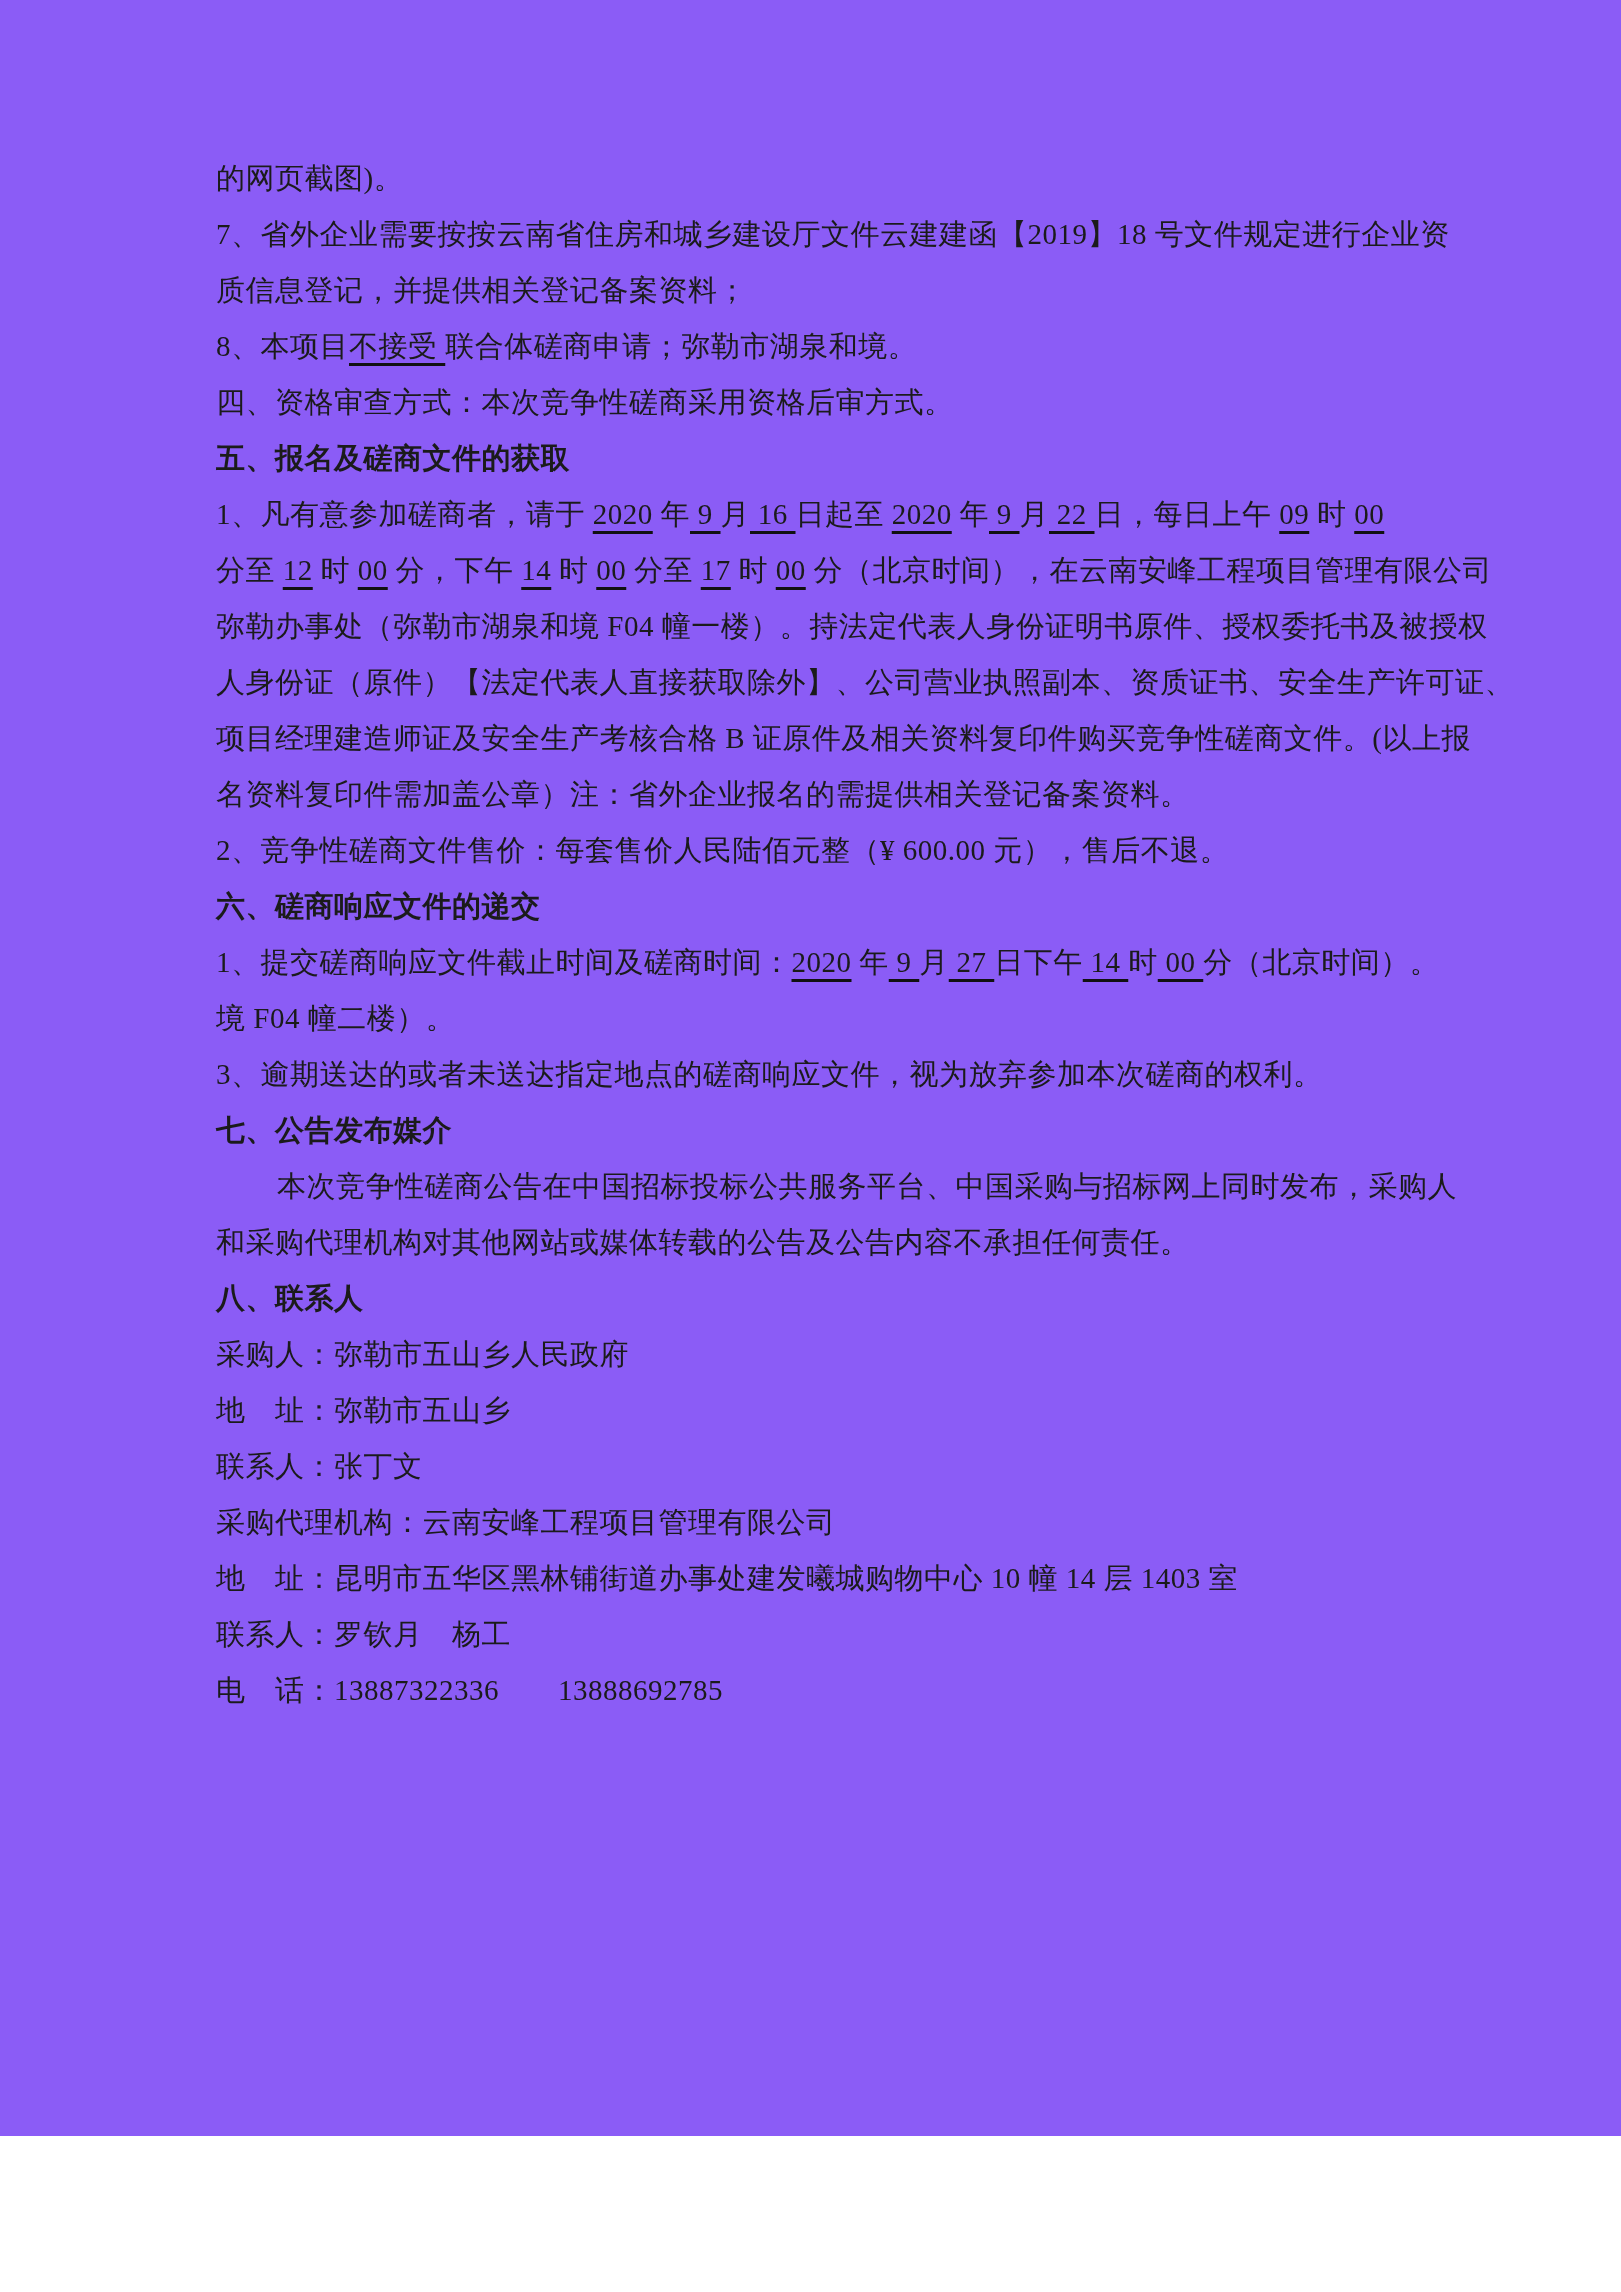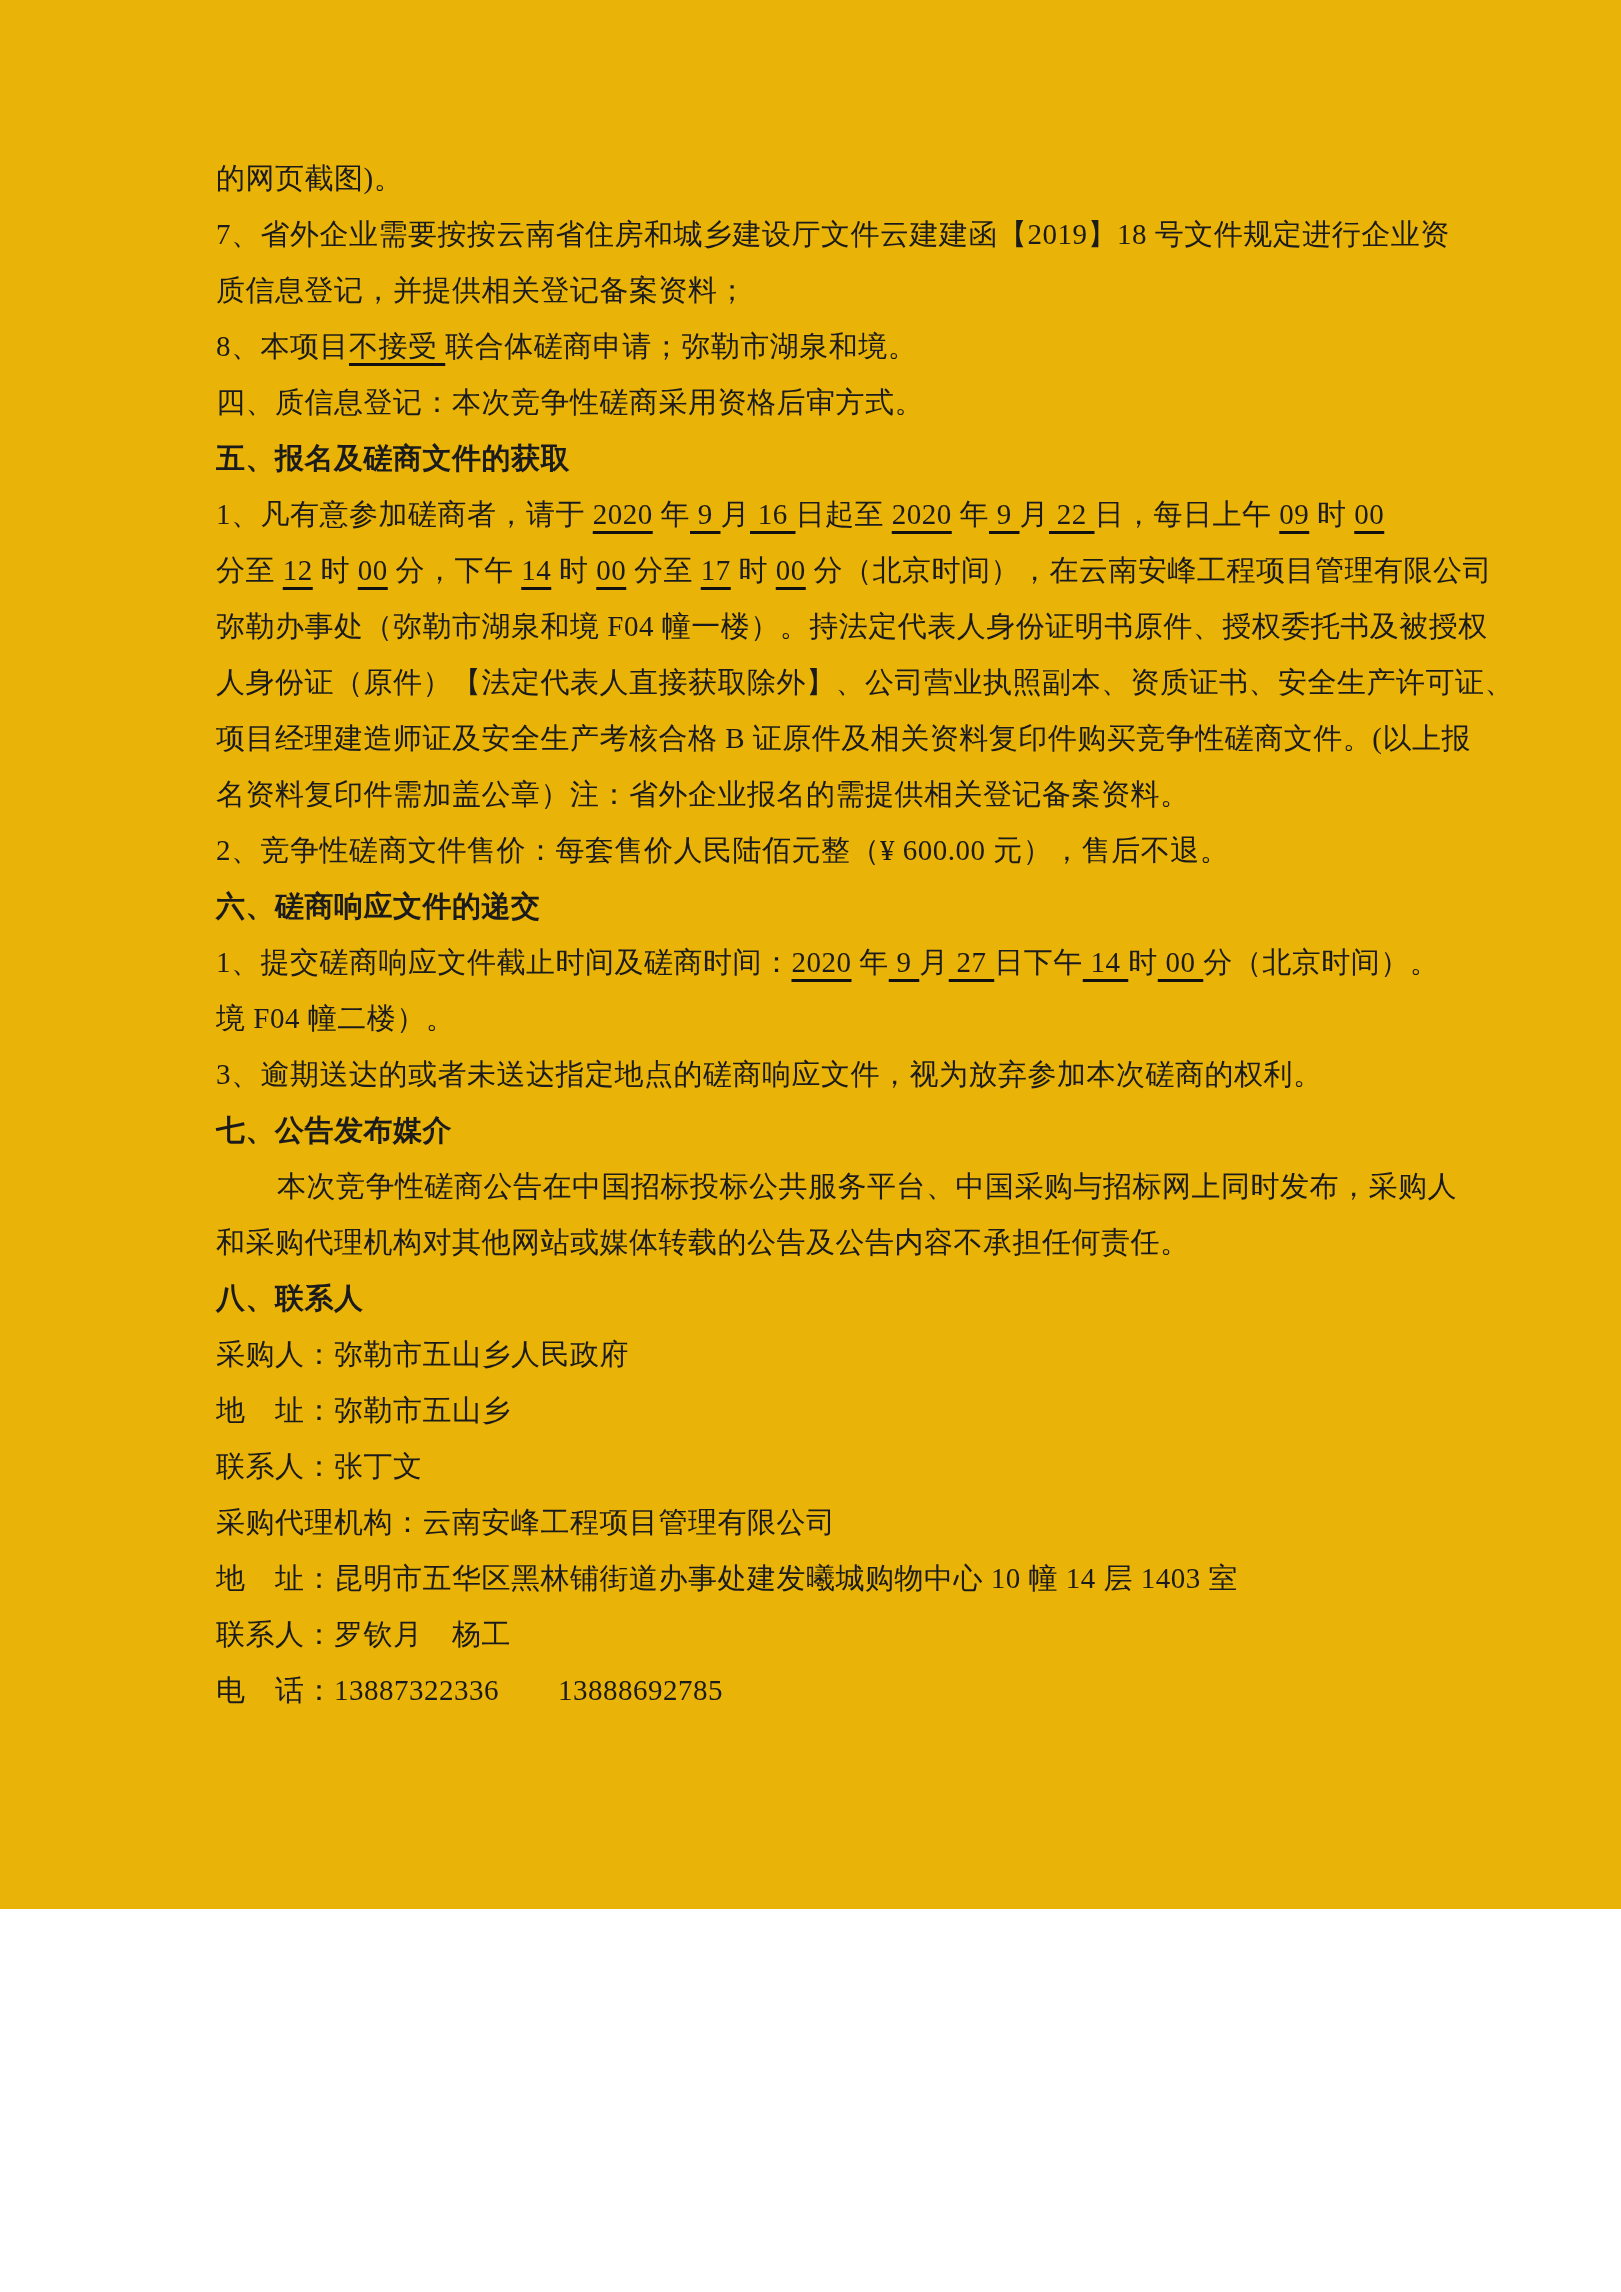--- a/index.html
+++ b/index.html
@@ -3,22 +3,22 @@
 <meta charset="utf-8">
 <style>
   html, body {
     margin: 0;
     padding: 0;
     background: #ffffff;
   }
   .page {
     position: relative;
     width: 1621px;
-    height: 1909px;
-    background: #eab308;
+    height: 2136px;
+    background: #8b5cf6;
     overflow: hidden;
     font-family: "Liberation Serif", "DejaVu Serif", serif;
     color: #1b1b1b;
   }
   .content {
     position: absolute;
     left: 216px;
     top: 150px;
     width: 1225px;
   }
@@ -41,21 +41,21 @@
 </style>
 </head>
 <body>
 
 <div class="page">
   <div class="content">
       <div class="line"><span class="">的网页截图)。</span></div>
       <div class="line"><span class="">7、省外企业需要按按云南省住房和城乡建设厅文件云建建函【2019】18 号文件规定进行企业资</span></div>
       <div class="line"><span class="">质信息登记，并提供相关登记备案资料；</span></div>
       <div class="line"><span class="">8、本项目</span><span class="b u">不接受 </span><span class="">联合体磋商申请；弥勒市湖泉和境。</span></div>
-      <div class="line"><span class="b ">四、质信息登记：</span><span class="">本次竞争性磋商采用资格后审方式。</span></div>
+      <div class="line"><span class="b ">四、资格审查方式：</span><span class="">本次竞争性磋商采用资格后审方式。</span></div>
       <div class="line heading"><span class="">五、报名及磋商文件的获取</span></div>
       <div class="line"><span class="">1、凡有意参加磋商者，请于 </span><span class="u">2020</span><span class=""> 年</span><span class="u"> 9 </span><span class="">月</span><span class="u"> 16 </span><span class="">日起至 </span><span class="u">2020</span><span class=""> 年</span><span class="u"> 9 </span><span class="">月</span><span class="u"> 22 </span><span class="">日，每日上午 </span><span class="u">09</span><span class=""> 时 </span><span class="u">00</span></div>
       <div class="line"><span class="">分至 </span><span class="u">12</span><span class=""> 时 </span><span class="u">00</span><span class=""> 分，下午 </span><span class="u">14</span><span class=""> 时 </span><span class="u">00</span><span class=""> 分至 </span><span class="u">17</span><span class=""> 时 </span><span class="u">00</span><span class=""> 分（北京时间），在云南安峰工程项目管理有限公司</span></div>
       <div class="line"><span class="">弥勒办事处（弥勒市湖泉和境 F04 幢一楼）。持法定代表人身份证明书原件、授权委托书及被授权</span></div>
       <div class="line"><span class="">人身份证（原件）【法定代表人直接获取除外】、公司营业执照副本、资质证书、安全生产许可证、</span></div>
       <div class="line"><span class="">项目经理建造师证及安全生产考核合格 B 证原件及相关资料复印件购买竞争性磋商文件。(以上报</span></div>
       <div class="line"><span class="">名资料复印件需加盖公章）注：省外企业报名的需提供相关登记备案资料。</span></div>
       <div class="line"><span class="">2、竞争性磋商文件售价：每套售价人民陆佰元整（¥ 600.00 元），售后不退。</span></div>
       <div class="line heading"><span class="">六、磋商响应文件的递交</span></div>
       <div class="line"><span class="">1、提交磋商响应文件截止时间及磋商时间：</span><span class="u">2020</span><span class=""> 年</span><span class="u"> 9 </span><span class="">月</span><span class="u"> 27 </span><span class="">日下午</span><span class="u"> 14 </span><span class="">时</span><span class="u"> 00 </span><span class="">分（北京时间）。</span></div>

